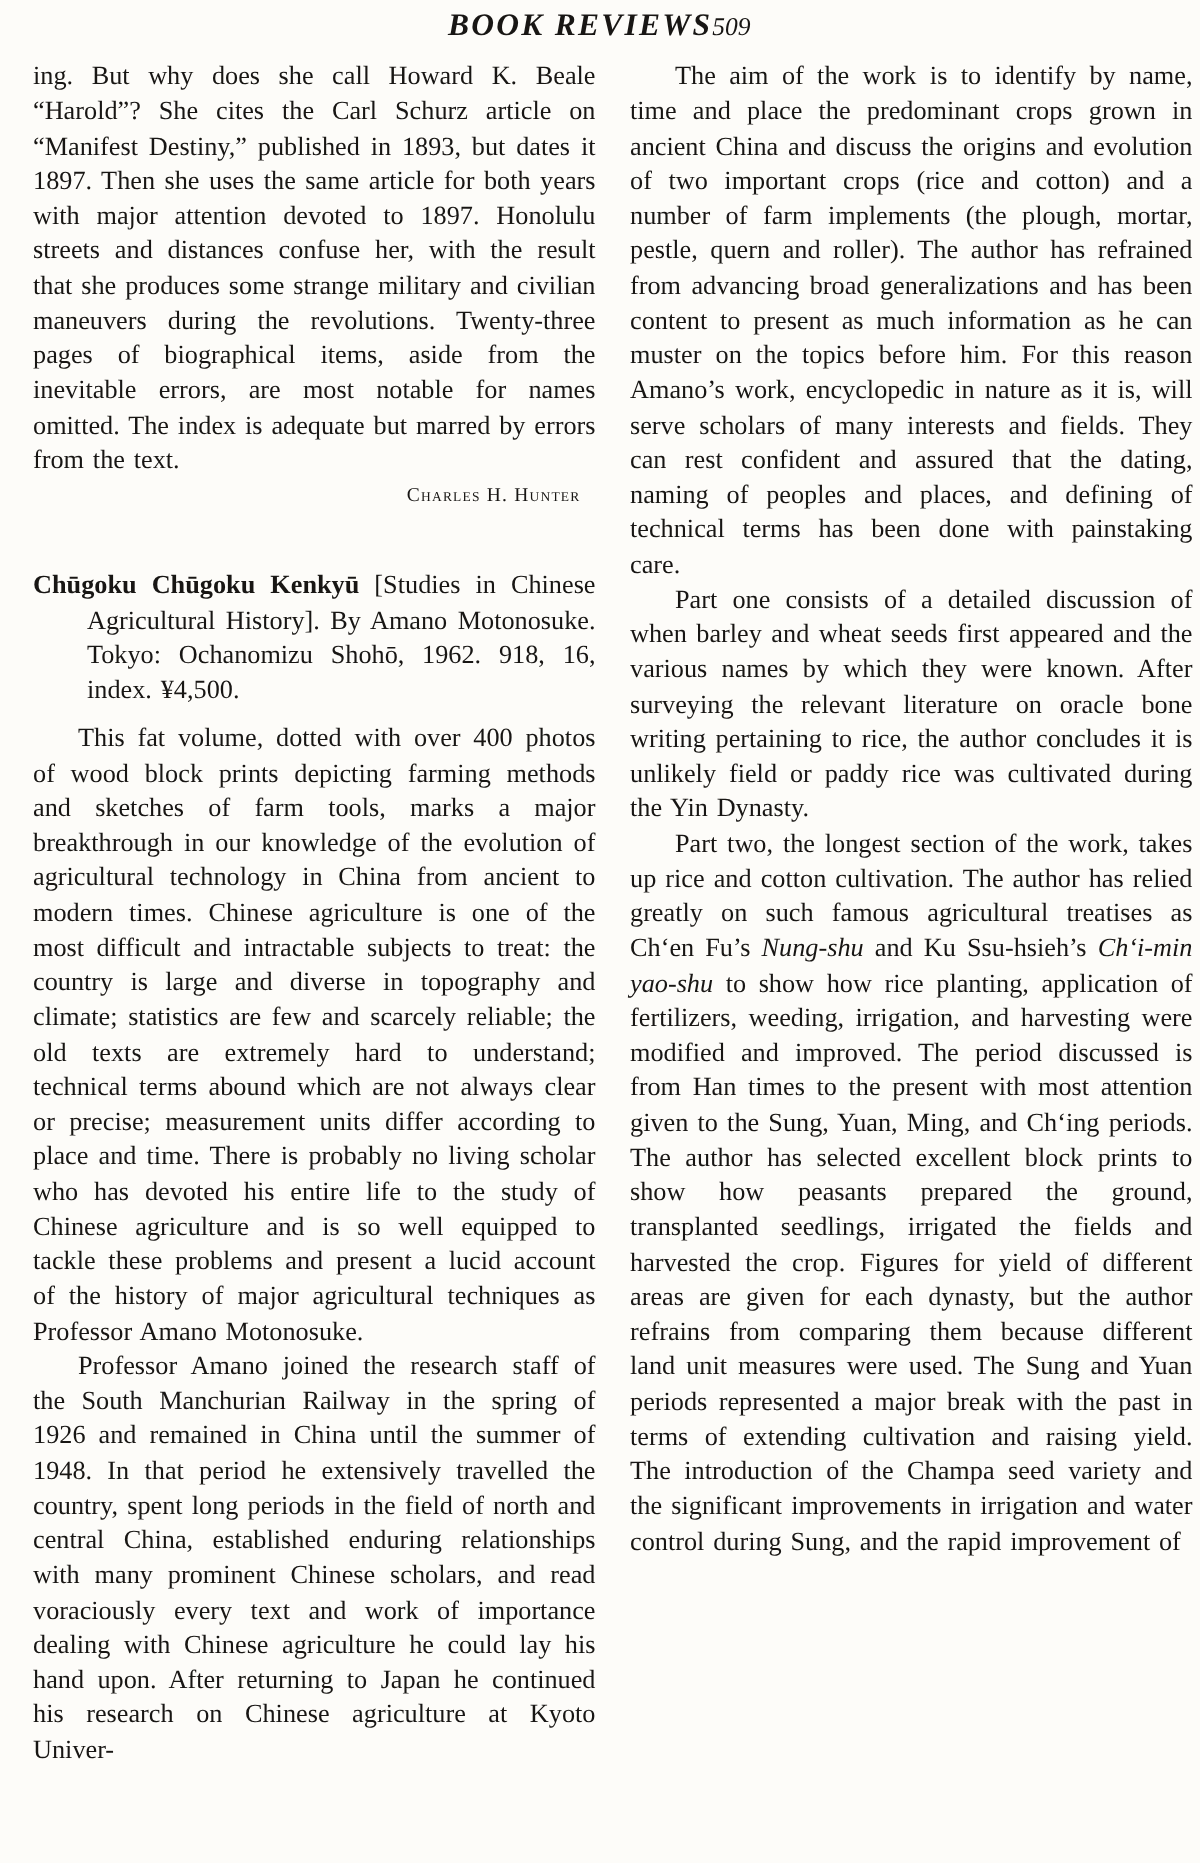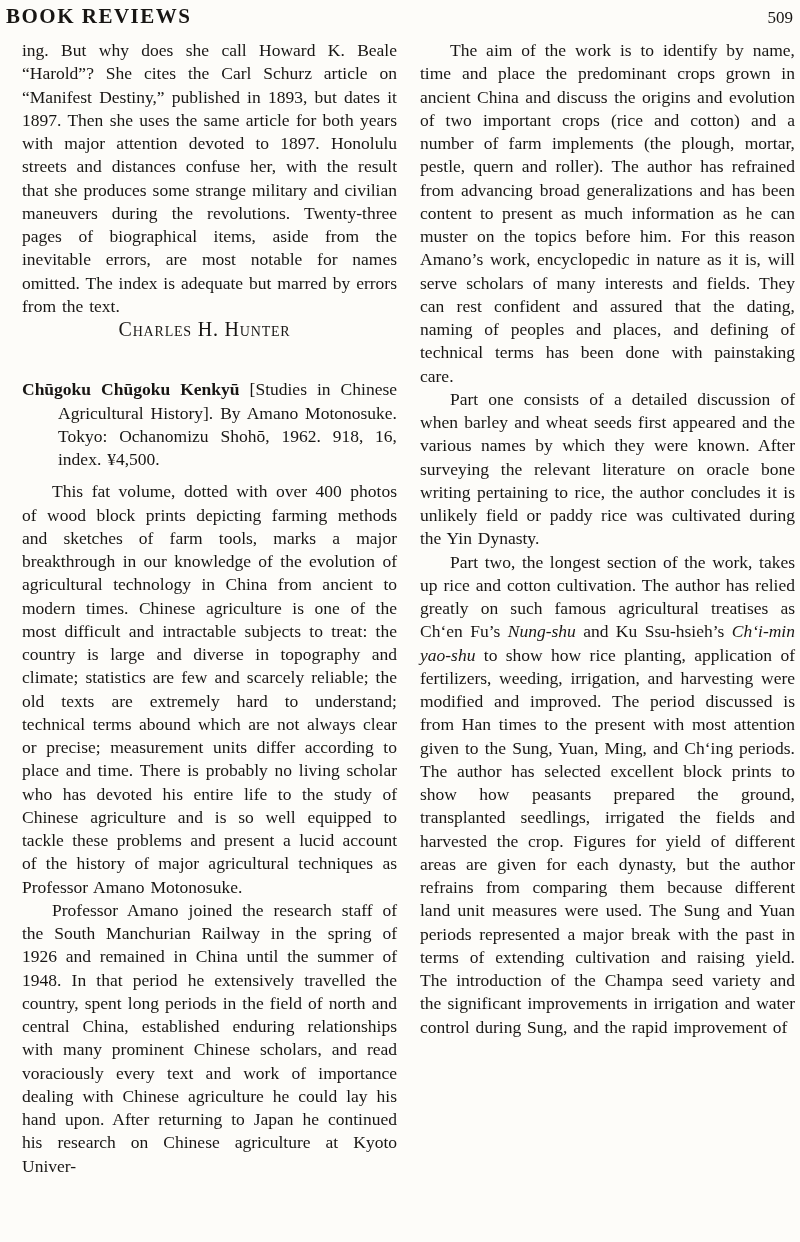--- a/index.html
+++ b/index.html
@@ -14,23 +14,24 @@
     margin: 0 auto;
     background: #fdfcf9;
     color: #181614;
     font-family: "Liberation Serif", "DejaVu Serif", serif;
     box-sizing: border-box;
     padding: 4px 5px 0 6px;
     overflow: hidden;
   }
   .running-head {
     display: flex;
-    justify-content: space-between;
+    justify-content: center;
     align-items: baseline;
     height: 26px;
+    font-style: italic;
   }
   .head-title {
     font-size: 21px;
     letter-spacing: 1.5px;
     font-weight: 600;
   }
   .head-page {
     font-size: 17px;
     padding-right: 2px;
   }
@@ -46,23 +47,23 @@
   .body-par {
     margin: 0;
     font-size: 17.5px;
     line-height: 23.25px;
     text-align: justify;
     text-align-last: left;
     word-spacing: 1.5px;
   }
   .indent { text-indent: 30px; }
   .signature {
-    font-size: 20px;
+    font-size: 13px;
     line-height: 23.25px;
-    text-align: center;
+    text-align: right;
     padding-right: 10px;
   }
   .smallcaps {
     font-variant-caps: small-caps;
     letter-spacing: 0.8px;
   }
   .affiliation {
     font-size: 17.5px;
     line-height: 23.25px;
     font-style: italic;

